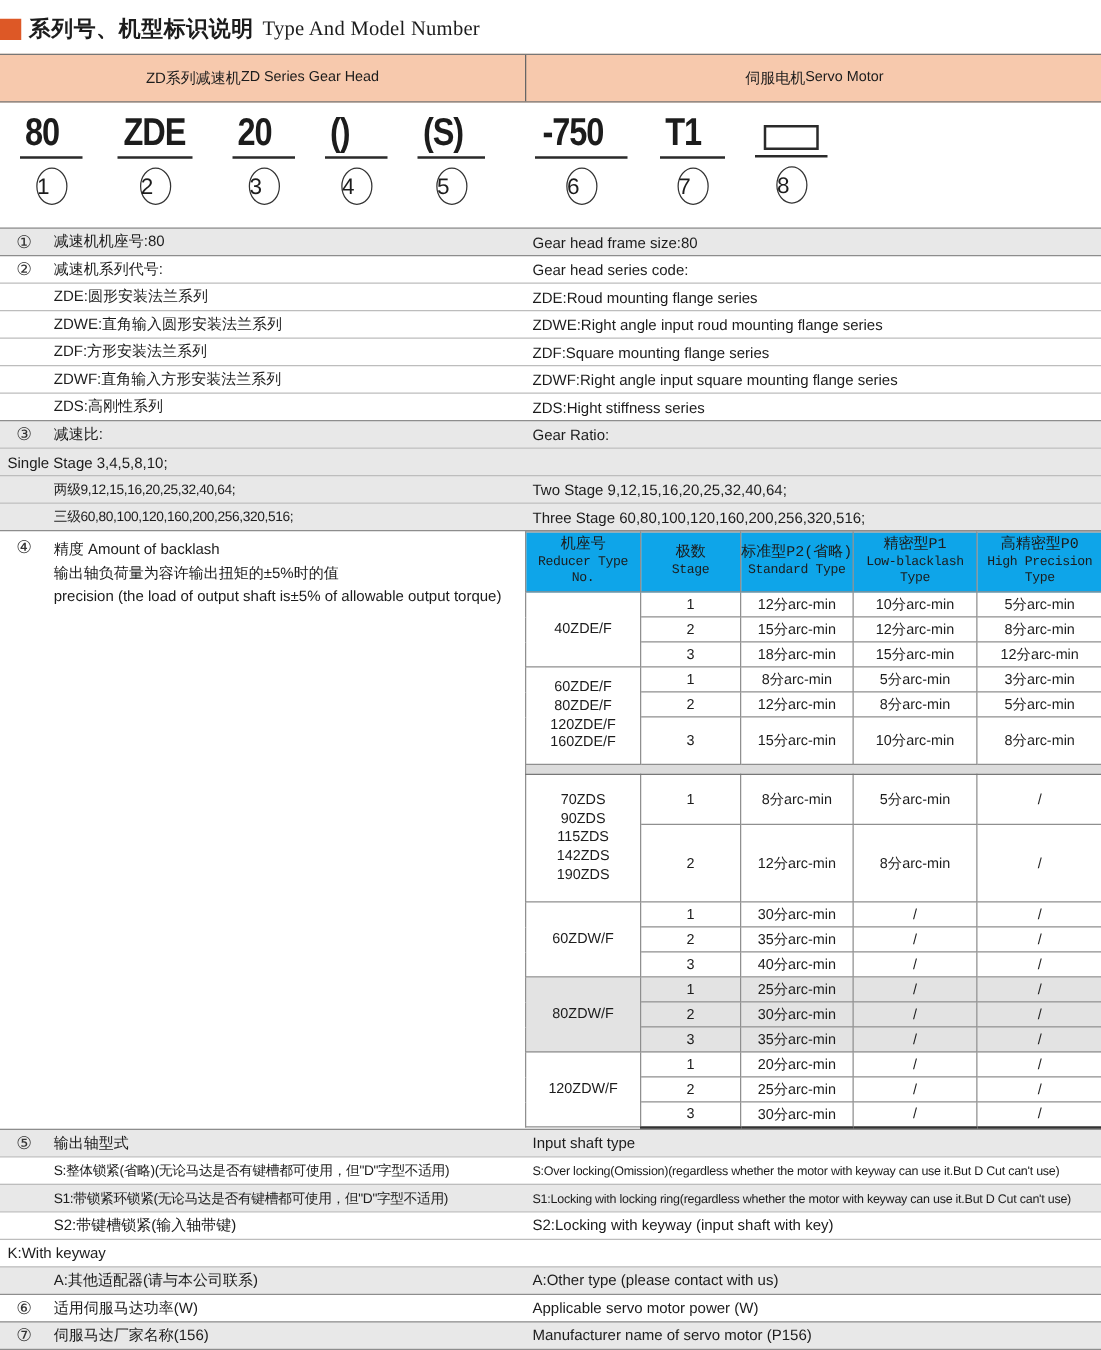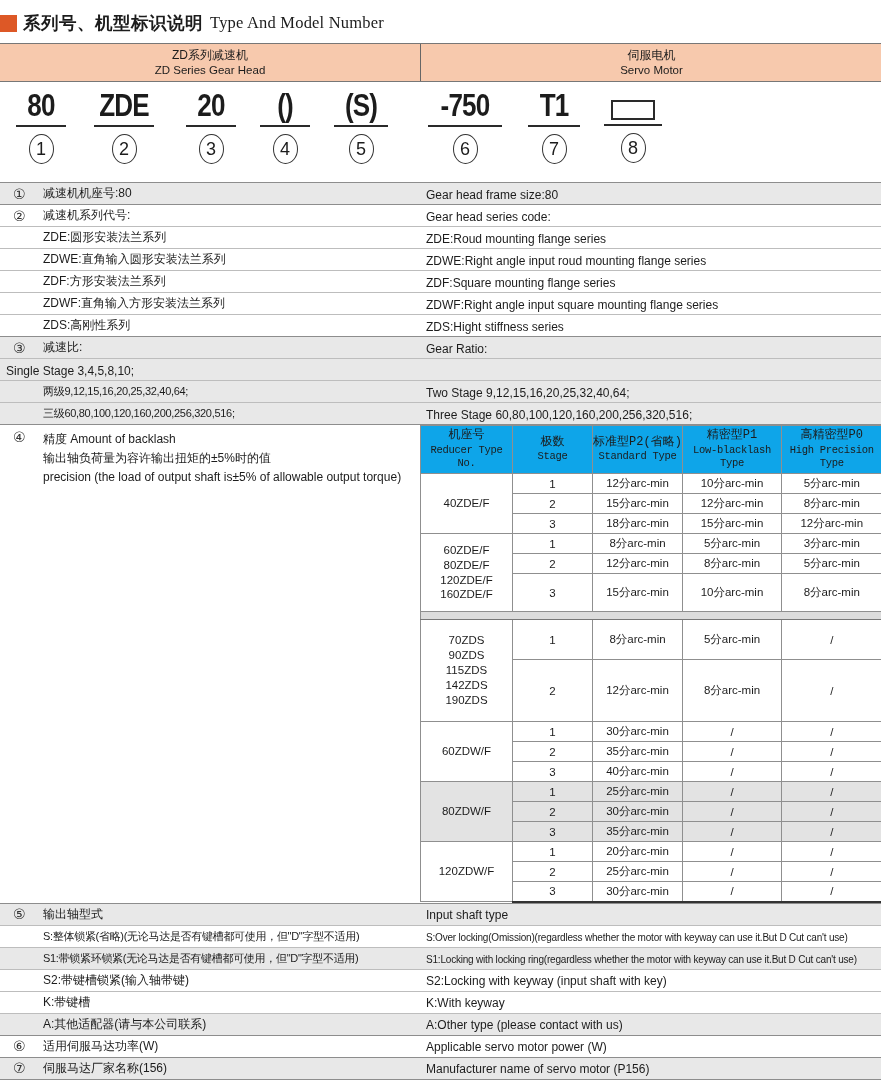--- a/index.html
+++ b/index.html
@@ -10,27 +10,27 @@
     overflow:hidden;
   }
   
   .title-bar{display:flex;align-items:center;margin:10px 0 0 0;height:26px;font-family:Liberation Serif, serif;}
   .bullet{width:17px;height:17px;background:var(--accent,#dd5826);display:inline-block;margin-right:6px;flex:none;}
   .t-zh{font-weight:bold;font-size:17.5px;letter-spacing:.5px;}
   .t-en{font-size:16.5px;margin-left:7px;letter-spacing:.2px;}
   
   .banner{display:flex;margin-top:7px;height:37px;background:#f7c9ad;
     border-top:1px solid #777;border-bottom:1px solid #777;}
-  .banner-half{width:420px;flex:none;display:flex;flex-direction:column;justify-content:center;
+  .banner-half{width:420px;flex:none;display:flex;flex-direction:row;justify-content:center;
     align-items:center;border-right:1px solid #666;line-height:1.25;}
   .banner-half.right{width:461px;border-right:none;}
   .b-zh{font-size:12px;} .b-en{font-size:11.5px;}
   
   .model-row{position:relative;height:100px;}
-  .seg{position:absolute;top:6px;text-align:center;}
+  .seg{position:absolute;top:6px;}
   .code{font-size:31px;font-weight:bold;letter-spacing:-1px;transform:scaleX(.84);transform-origin:center;
     white-space:nowrap;height:36px;line-height:36px;}
   .codebox{width:44px;height:20px;border:2px solid #2a2a2a;margin:12px auto 4px auto;box-sizing:border-box;}
   .uline{border-bottom:2px solid #2a2a2a;margin-top:1px;}
   .circ{width:25px;height:30px;border:1.5px solid #333;border-radius:50%;margin:7px auto 0 auto;
     font-size:18px;line-height:29px;box-sizing:border-box;}
   
   .row{display:flex;height:21px;align-items:center;border-top:1px solid #bdbdbd;}
   .row.sec{border-top:1px solid #8d8d8d;}
   .row.shaded{background:#e8e8e8;}
@@ -386,24 +386,20 @@
         <div class="cr"><span class="en longen">S1:Locking with locking ring(regardless whether the motor with keyway can use it.But D Cut can't use)</span></div>
       </div>
       <div class="row">
         <div class="cl">
           <span class="num"></span>
           <span class="zh">S2:带键槽锁紧(输入轴带键)</span>
         </div>
         <div class="cr"><span class="en">S2:Locking with keyway (input shaft with key)</span></div>
       </div>
       <div class="row">
-        <div class="cl">
-          <span class="num"></span>
-          <span class="zh">K:带键槽</span>
-        </div>
         <div class="cr"><span class="en">K:With keyway</span></div>
       </div>
       <div class="row shaded">
         <div class="cl">
           <span class="num"></span>
           <span class="zh">A:其他适配器(请与本公司联系)</span>
         </div>
         <div class="cr"><span class="en">A:Other type (please contact with us)</span></div>
       </div>
       <div class="row sec">

